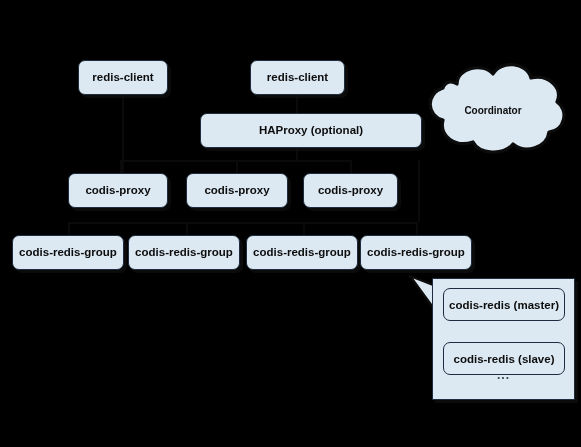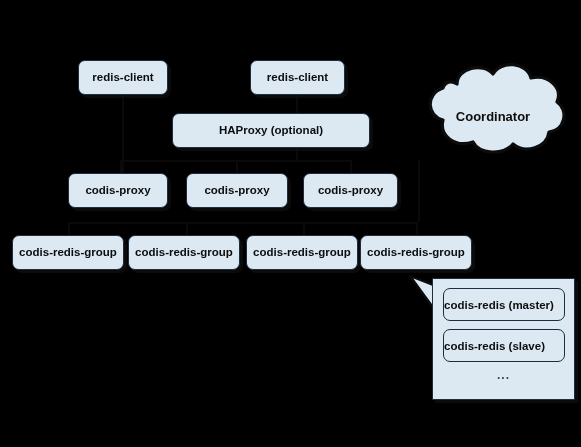--- a/index.html
+++ b/index.html
@@ -45,21 +45,21 @@
     height: 108px;
   }
   .cloud-wrap svg { display: block; width: 100%; height: 100%; }
   .cloud-label {
     position: absolute;
     left: 0;
     top: 36px;
     width: 160px;
     text-align: center;
     color: #0d0d0d;
-    font-size: 13px;
+    font-size: 10px;
     line-height: 1.35;
     white-space: pre-line;
   }
   .callout-panel {
     position: absolute;
     left: 432px;
     top: 278px;
     width: 143px;
     height: 122px;
     box-sizing: border-box;
@@ -76,20 +76,21 @@
   }
   .callout-tail svg { display: block; width: 100%; height: 100%; }
   .inner-node {
     position: absolute;
     box-sizing: border-box;
     background: #dce9f3;
     border: 1.6px solid #1d2d3e;
     border-radius: 7px;
     display: flex;
     align-items: center;
+    justify-content: center;
     color: #0d0d0d;
     font-size: 11.5px;
     white-space: nowrap;
   }
   .ellipsis {
     position: absolute;
     left: 432px;
     top: 368px;
     width: 143px;
     text-align: center;
@@ -118,21 +119,21 @@
   <div class="edge" style="left:418px; top:160px; width:2px; height:62px;"></div>
 
   <div class="node" style="left:78px; top:60px; width:90px; height:35px;">
     <span>redis-client</span>
   </div>
 
   <div class="node" style="left:250px; top:60px; width:95px; height:35px;">
     <span>redis-client</span>
   </div>
 
-  <div class="node" style="left:172px; top:113px; width:198px; height:35px;">
+  <div class="node" style="left:200px; top:113px; width:222px; height:35px;">
     <span>HAProxy (optional)</span>
   </div>
 
   <div class="cloud-wrap">
     <svg viewBox="0 0 160 108" xmlns="http://www.w3.org/2000/svg">
       <path d="M44 30 C44 14, 70 8, 80 20 C88 6, 114 8, 118 24
                C136 20, 150 34, 144 48 C156 56, 152 76, 136 78
                C134 94, 112 100, 100 90 C90 102, 66 100, 60 88
                C42 94, 26 82, 30 66 C14 62, 12 40, 30 34
                C32 28, 38 26, 44 30 Z" fill="#dce9f3" stroke="#0c0c0c" stroke-width="3.2" stroke-linejoin="round"></path>
@@ -169,18 +170,18 @@
     <svg viewBox="0 0 46 60" xmlns="http://www.w3.org/2000/svg">
       <path d="M6 4 L44 56 L30 24 L42 18 Z" fill="#dce9f3" stroke="#0c0c0c" stroke-width="2.4" stroke-linejoin="round"></path>
     </svg>
   </div>
 
   <div class="callout-panel"></div>
 
   <div class="inner-node" style="left:443px; top:288px; width:122px; height:33px;">
     <span>codis-redis (master)</span>
   </div>
-  <div class="inner-node" style="left:443px; top:329px; width:122px; height:33px;">
+  <div class="inner-node" style="left:443px; top:342px; width:122px; height:33px;">
     <span>codis-redis (slave)</span>
   </div>
   <div class="ellipsis">...</div>
 
 </div>
 
 </body></html>

